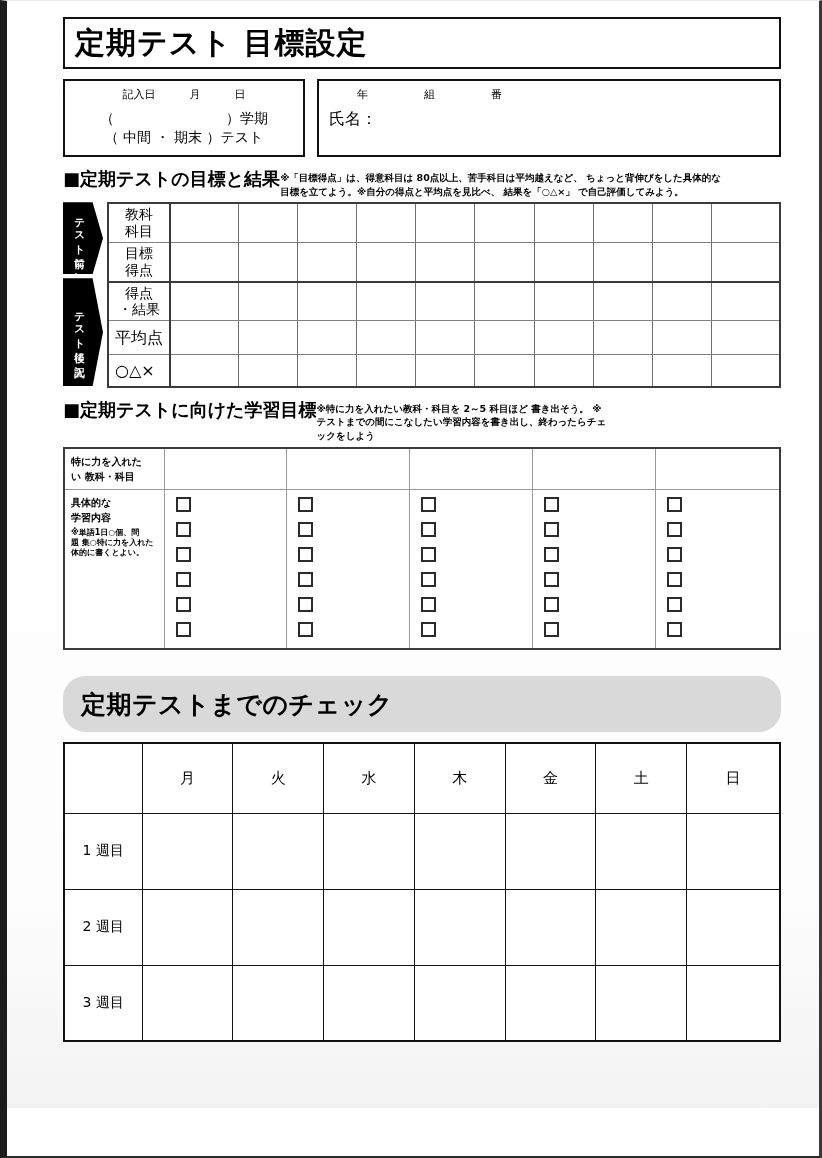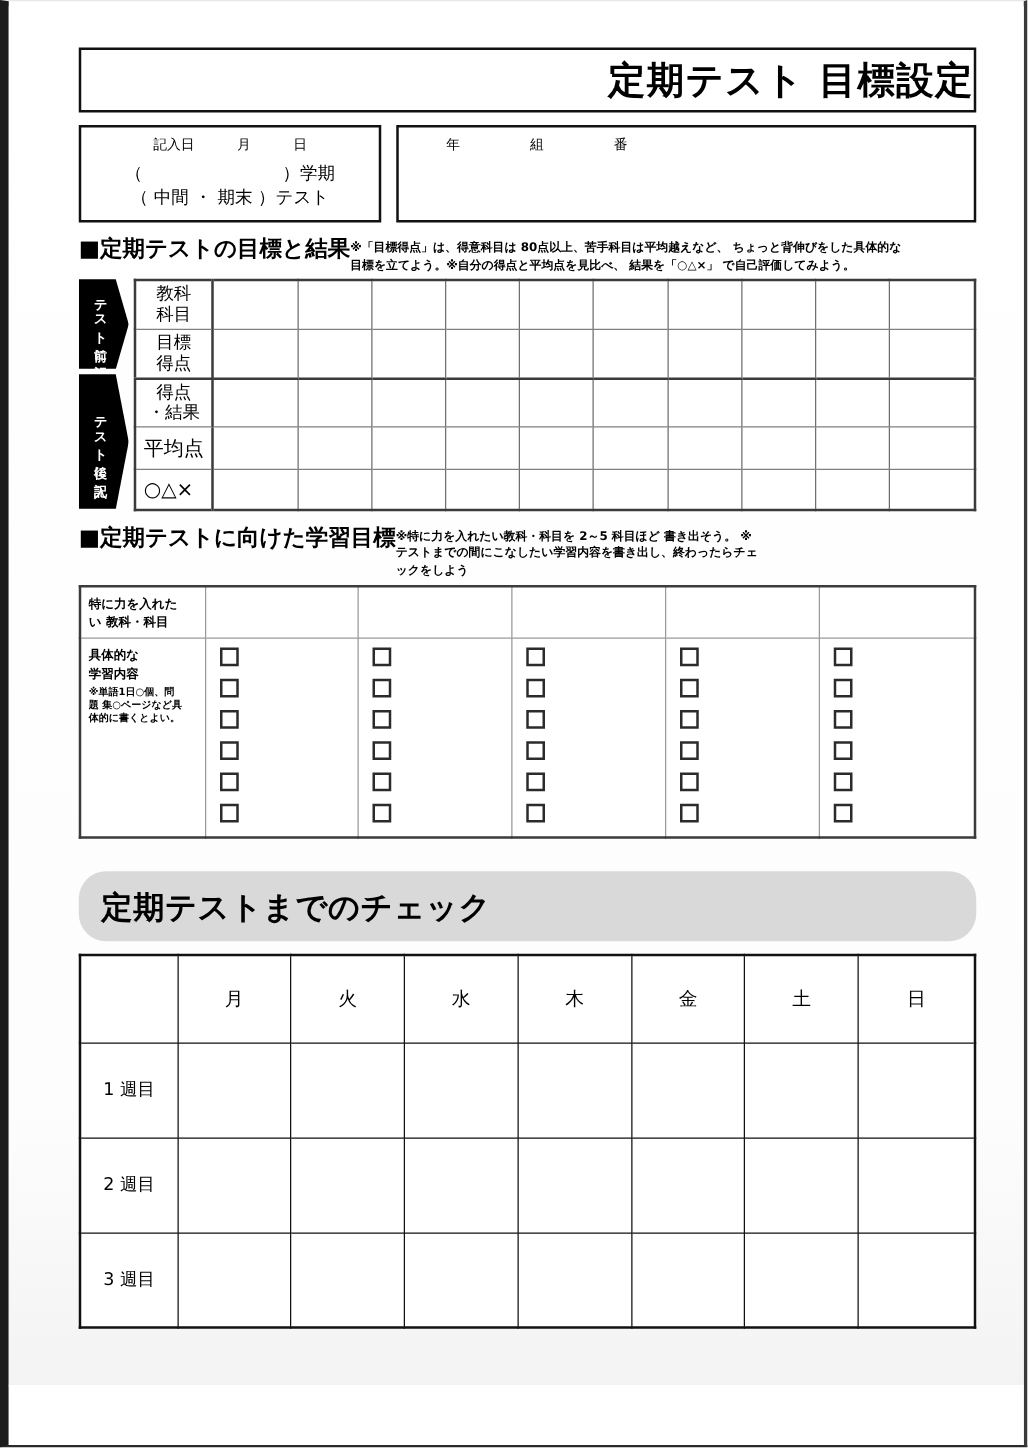--- a/index.html
+++ b/index.html
@@ -28,25 +28,26 @@
     padding: 0 18px;
   }
   .bottom-white {
     position: absolute;
     left: 0; right: 0; bottom: 0; height: 48px;
     background: #ffffff;
   }
 
   
   .title-box {
-    margin: 33px 20px 0 38px;
+    margin: 12px 20px 0 38px;
     border: 2px solid #111;
     height: 52px;
-    display: flex; align-items: center; justify-content: flex-end;
+    display: flex; align-items: center; justify-content: flex-start;
     background: #fff;
+    padding-left: 10px;
   }
   .title-text {
     font-size: 30px; font-weight: bold; letter-spacing: 1px;
   }
 
   
   .header-row {
     display: flex;
     margin: 10px 20px 0 38px;
     gap: 12px;
@@ -213,20 +214,21 @@
           <div class="l1">（　　　　　　　　）学期</div>
           <div class="l2">（ 中間 ・ 期末 ）テスト</div>
         </div>
       </div>
       <div class="hbox right">
         <div class="hline1 right-line">
           <span>年</span>
           <span>組</span>
           <span>番</span>
         </div>
+        <div class="name-line">氏名：</div>
       </div>
     </div>
 
     <div class="sec-head">
       <div class="sec-title">■定期テストの目標と結果</div>
       <div class="sec-note">
         <div>※「目標得点」は、得意科目は 80点以上、苦手科目は平均越えなど、 ちょっと背伸びをした具体的な</div>
         <div>目標を立てよう。※自分の得点と平均点を見比べ、 結果を「○△×」 で自己評価してみよう。</div>
       </div>
     </div>
@@ -342,21 +344,21 @@
           <td class="colcell"></td>
           <td class="colcell"></td>
           <td class="colcell"></td>
         </tr>
         <tr class="content">
           <td class="lbl">
             <b>具体的な</b><br>
             <b>学習内容</b>
             <div class="fine">
               <div>※単語1日○個、問</div>
-              <div>題 集○ページなど具</div>
+              <div>題 集○特に力を入れた</div>
               <div>体的に書くとよい。</div>
             </div>
           </td>
           <td class="colcell">
             <div class="chk-col">
               <div class="chk"></div>
               <div class="chk"></div>
               <div class="chk"></div>
               <div class="chk"></div>
               <div class="chk"></div>

